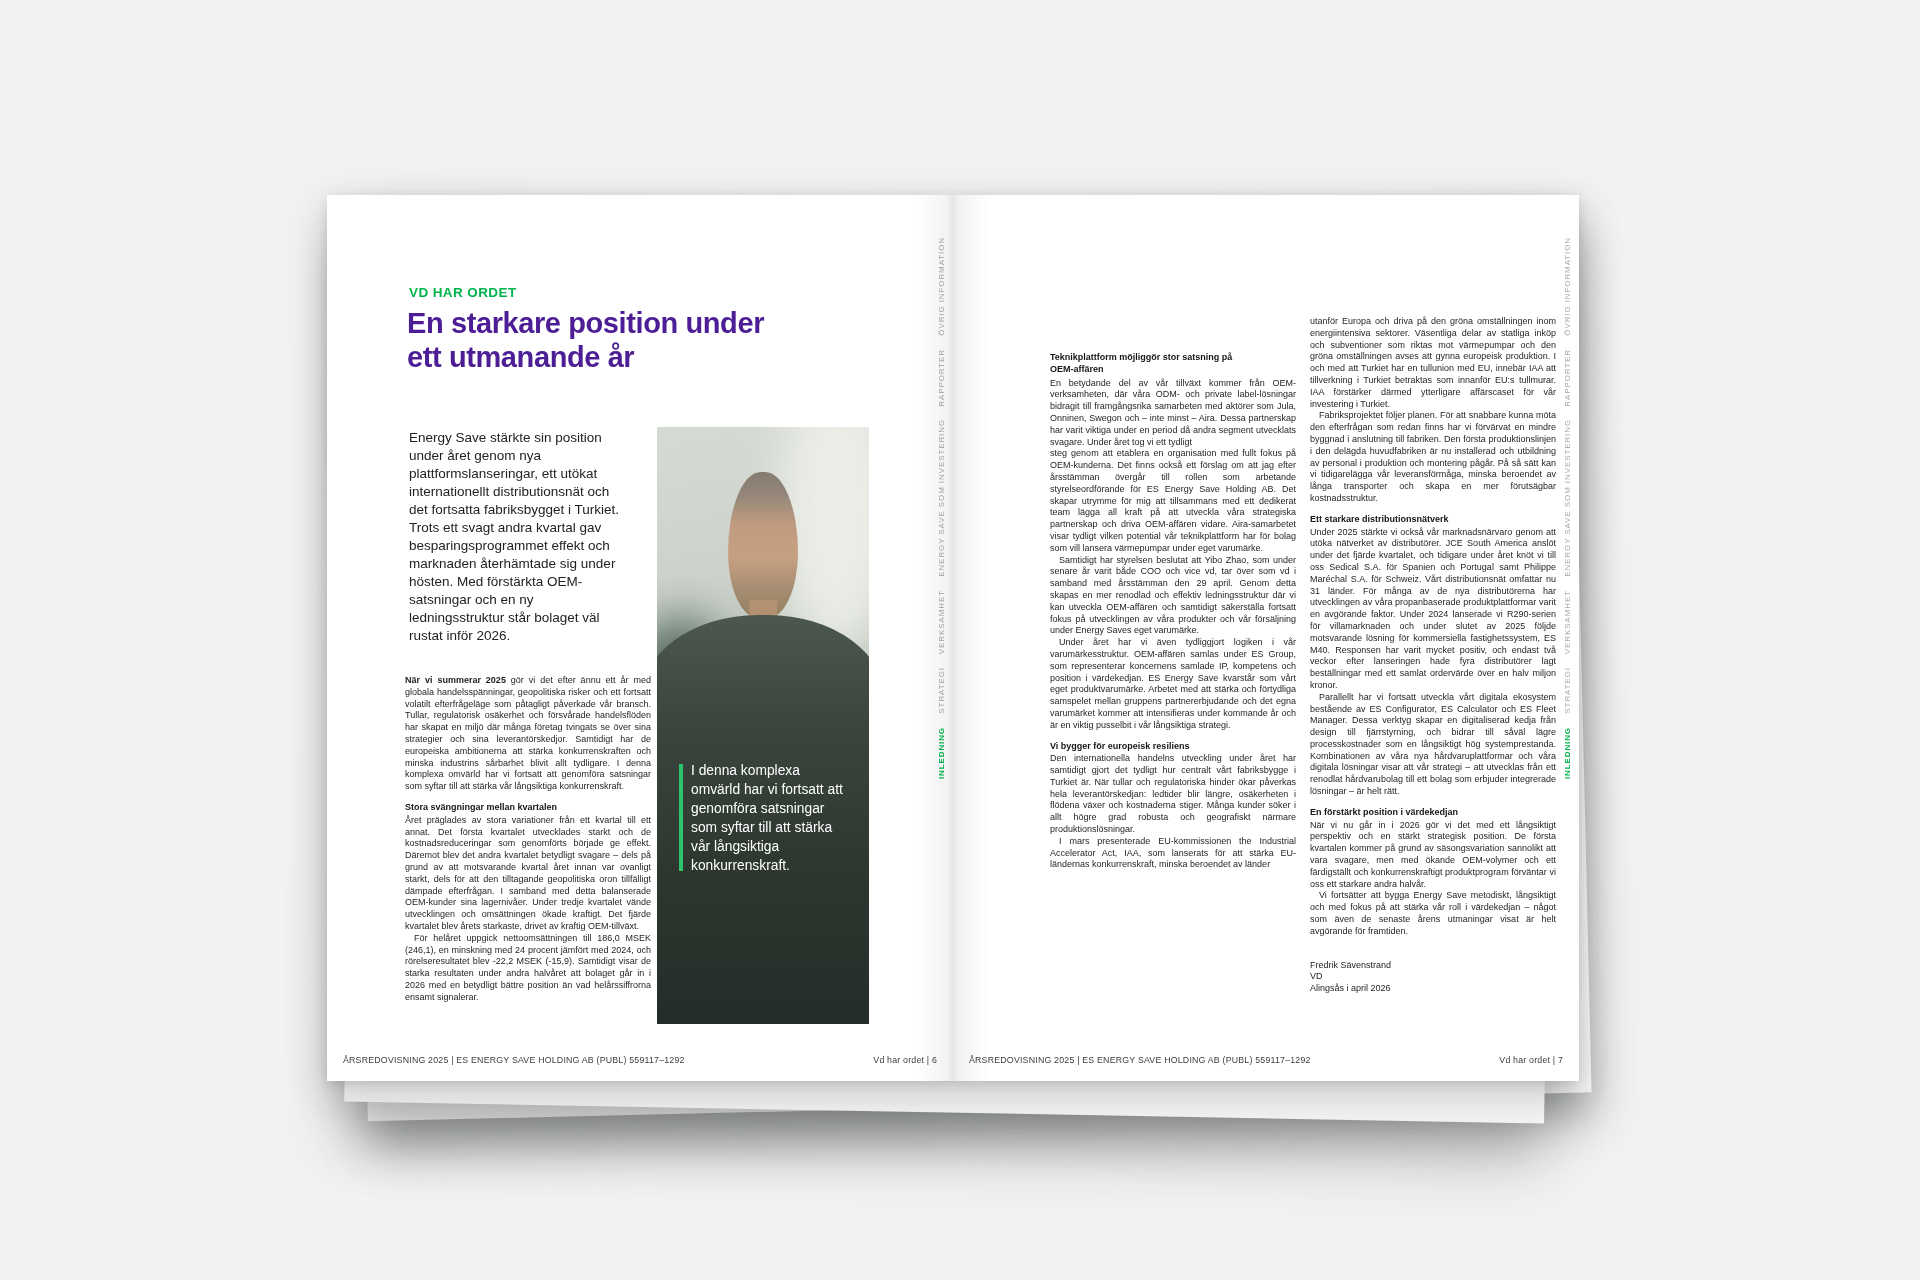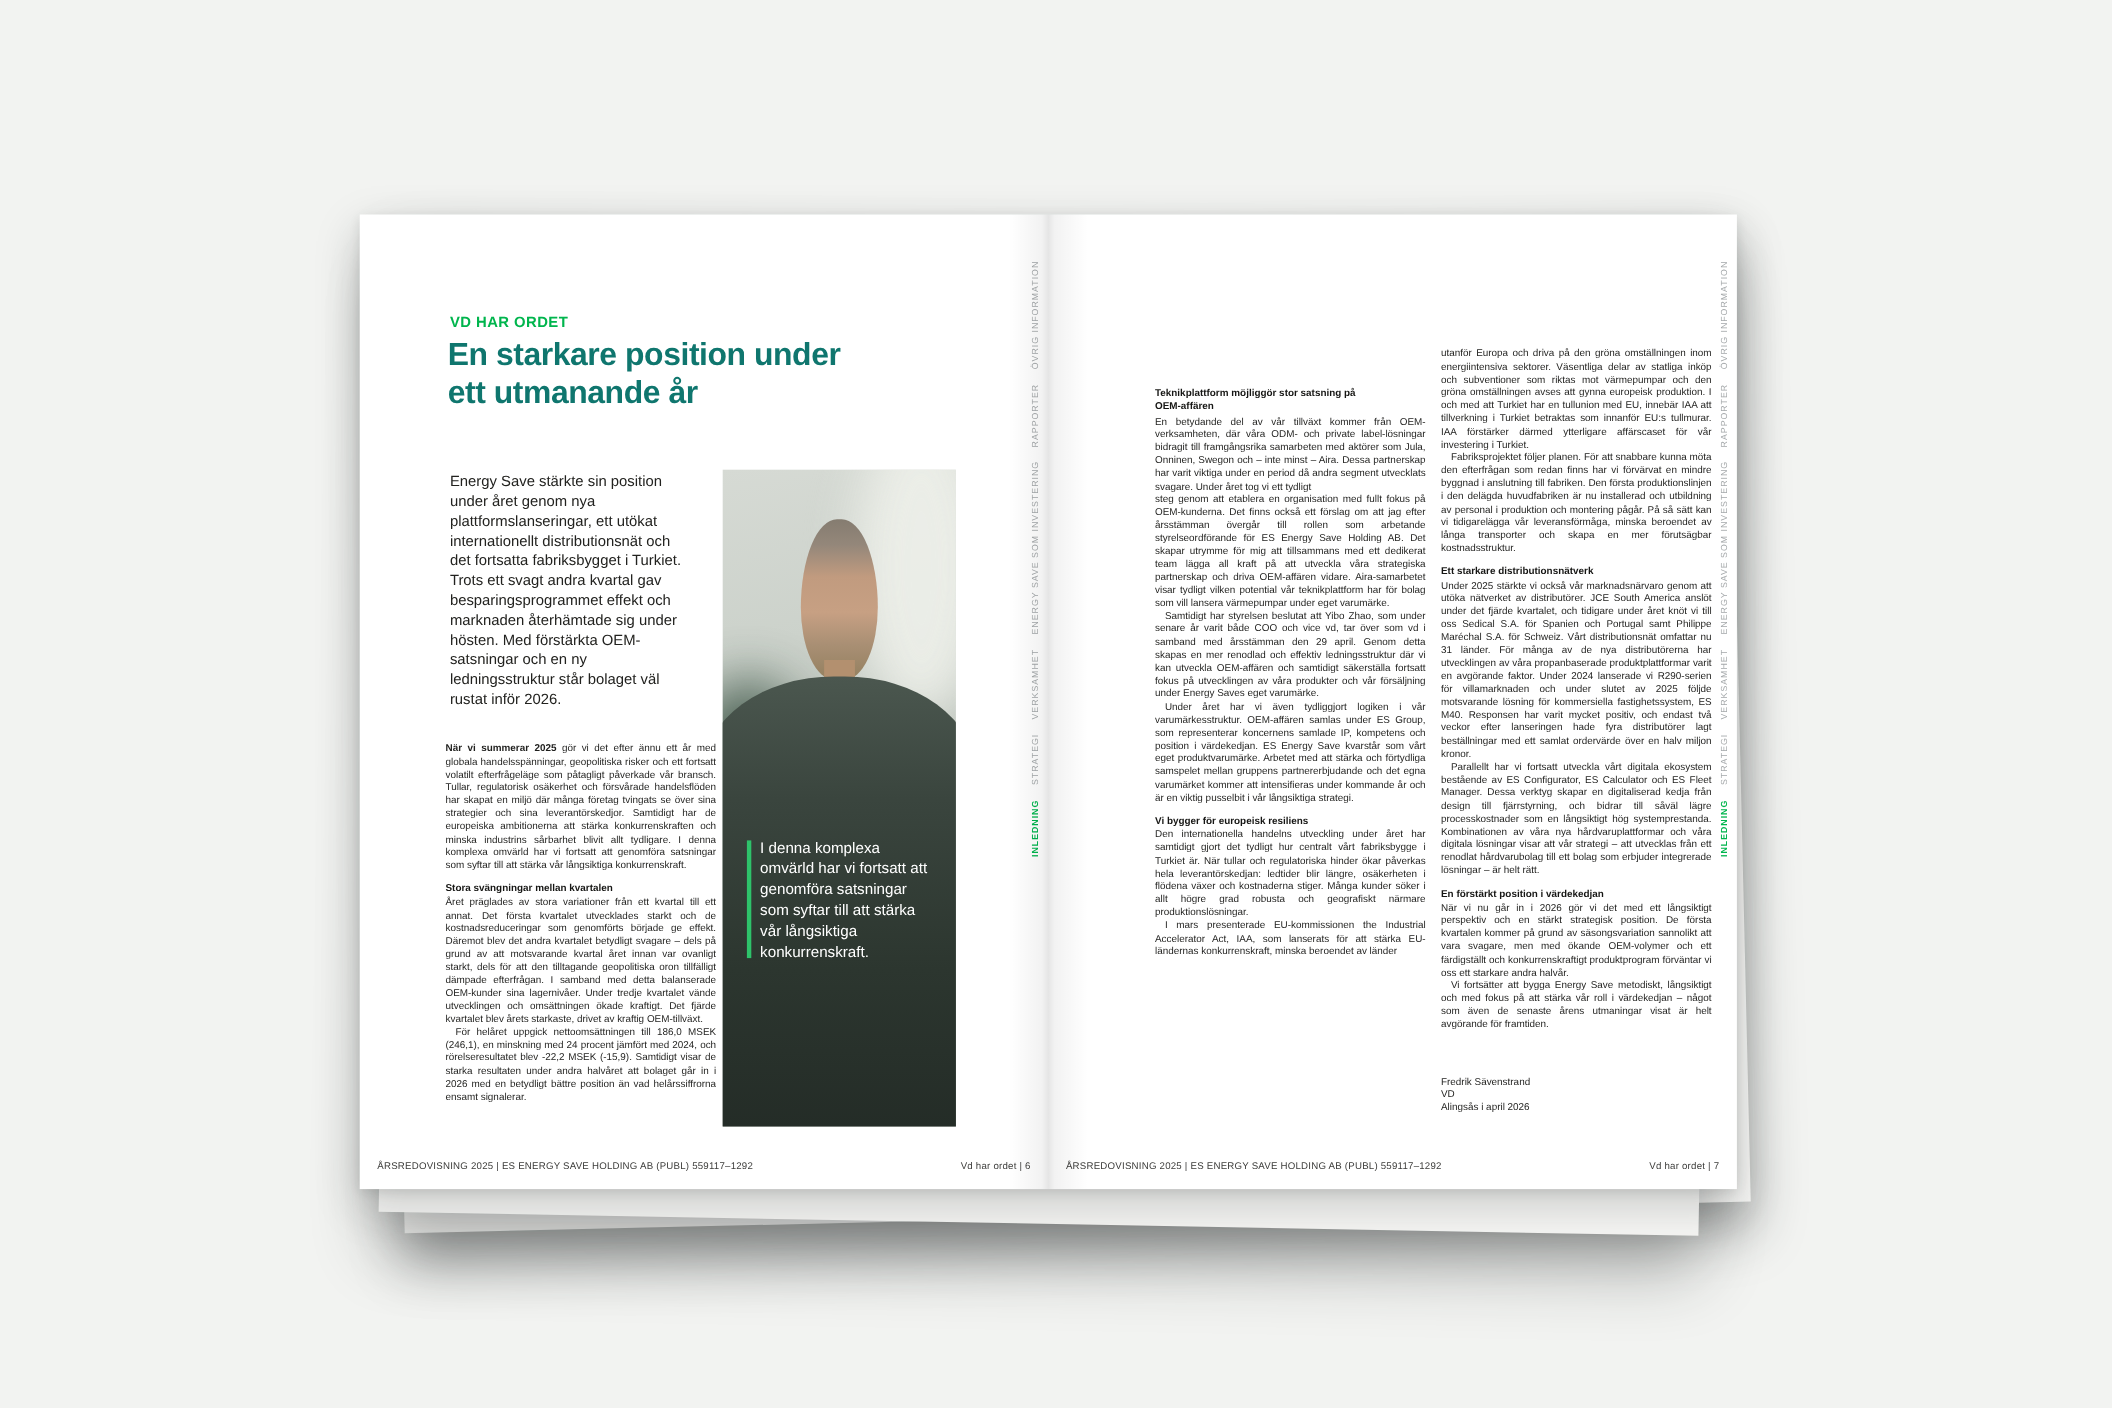--- a/index.html
+++ b/index.html
@@ -39,21 +39,21 @@
   .page { position:relative; width:626px; height:886px; overflow:hidden; }
 
   
   .eyebrow {
     position:absolute; left:82px; top:90px;
     font-size:13.5px; font-weight:700; letter-spacing:.4px; color:#00b54d;
   }
   .title {
     position:absolute; left:80px; top:111px; width:440px;
     font-size:29px; line-height:34px; font-weight:700; letter-spacing:-.4px;
-    color:#0f766e; white-space:pre-line;
+    color:#4c1d95; white-space:pre-line;
   }
   .intro {
     position:absolute; left:82px; top:234px; width:216px;
     font-size:13.5px; line-height:18px; color:#22221f;
   }
   .photo {
     position:absolute; left:330px; top:232px; width:212px; height:597px;
     overflow:hidden;
     background:linear-gradient(168deg,#d6dad4 0%, #ccd2cb 26%, #bcc3bb 48%, #99a399 76%, #838d83 100%);
   }
@@ -99,21 +99,21 @@
   .col { position:absolute; top:121px; width:246px; }
   .col1 { left:97px;margin-top:36px; }
   .col2 { left:357px; }
   .pullquote {
     margin:12px 0 16px; padding-left:12px; border-left:4px solid #2ec36a;
   }
   .pullquote span {
     display:block; font-size:15.8px; line-height:18.6px; color:#44a36c;
     letter-spacing:-.1px;
   }
-  .signature { margin-top:40px; }
+  .signature { margin-top:22px; }
   .signature .bp { text-align:left; }
 
   
   .vnav {
     position:absolute; right:7px; top:42px; height:560px;
     display:flex; flex-direction:column; align-items:center; gap:13px;
   }
   .vtext {
     writing-mode:vertical-rl; transform:rotate(180deg);
     font-size:8px; letter-spacing:.9px; color:#a4a8aa; font-weight:400;

